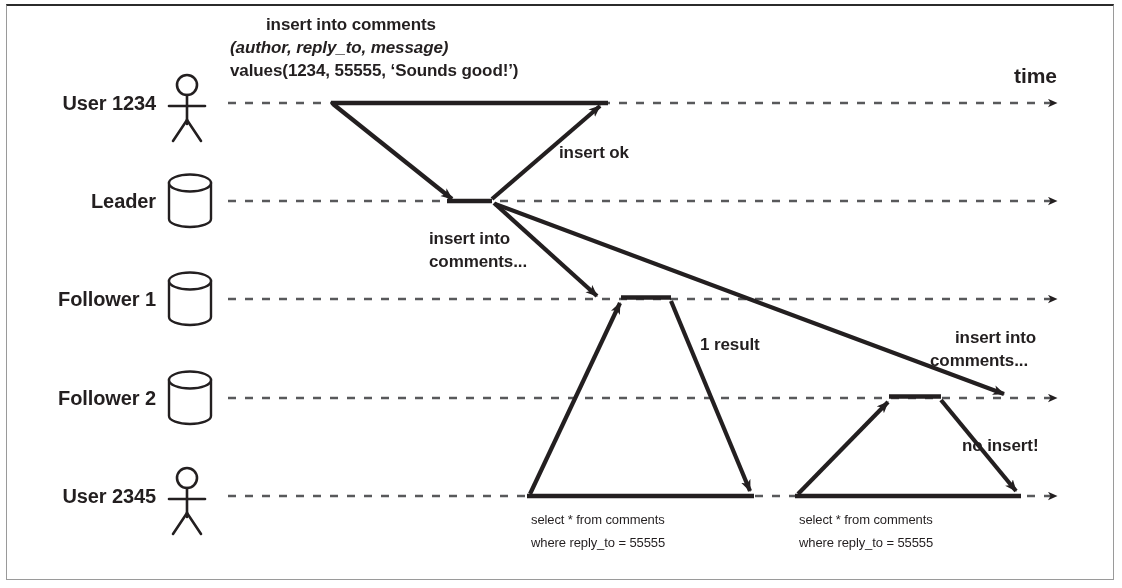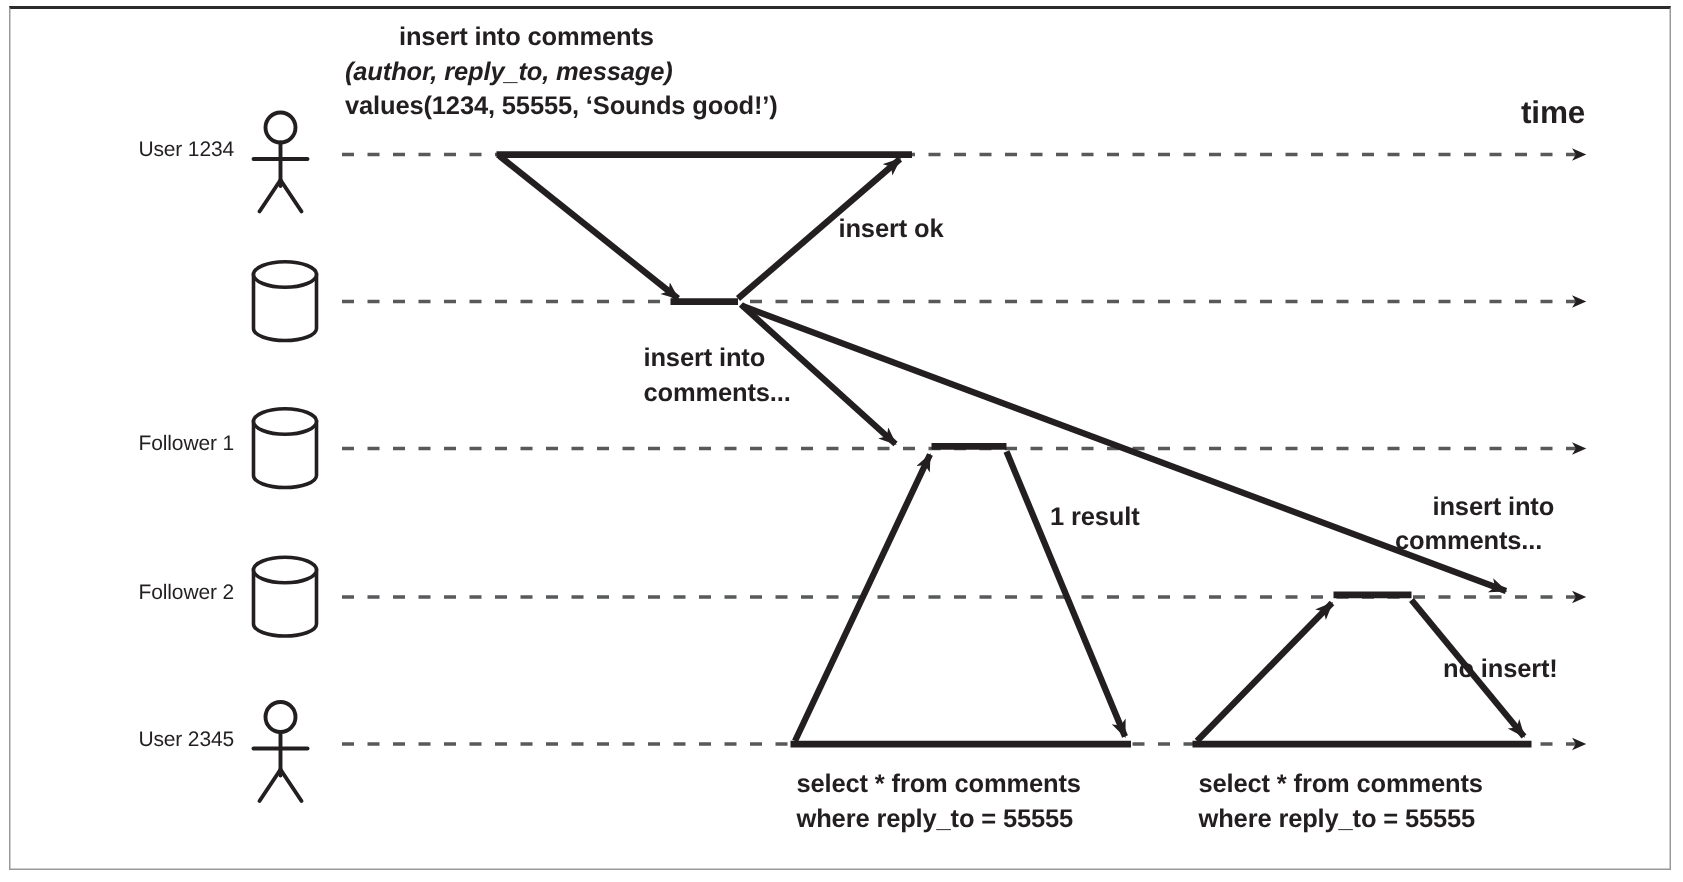--- a/index.html
+++ b/index.html
@@ -33,36 +33,36 @@
 
   .lbl{
     position:absolute;
     color:#231f20;
     white-space:pre;
     line-height:1.30;
     font-weight:600;
     letter-spacing:-0.1px;
   }
   .actor-label{
-    font-size:14px;
+    font-size:20px;
     text-align:right;
-    font-weight:400;
+    font-weight:700;
   }
   .msg-label{
     font-size:17px;
     font-weight:600;
   }
   .time-label{
     font-size:21px;
     font-weight:600;
     text-align:center;
   }
   .sql-label{
-    font-size:17px;
-    font-weight:700;
+    font-size:13px;
+    font-weight:400;
   }
 </style>
 </head>
 <body>
 
 <div id="stage">
 
   <div id="frame"></div>
 
   <svg id="canvas" viewBox="0 0 1122 588">
@@ -138,20 +138,21 @@
       <circle cx="187" cy="478" r="10"></circle>
       <line x1="187" y1="488" x2="187" y2="517"></line>
       <line x1="169" y1="499" x2="205" y2="499"></line>
       <line x1="187" y1="513" x2="173" y2="534"></line>
       <line x1="187" y1="513" x2="201" y2="534"></line>
     </g>
   </svg>
 
   <div class="lbl actor-label" style="left:24px; top:90px; width:132px;">User 1234</div>
 
+  <div class="lbl actor-label" style="left:24px; top:188px; width:132px;">Leader</div>
 
   <div class="lbl actor-label" style="left:24px; top:286px; width:132px;">Follower 1</div>
 
   <div class="lbl actor-label" style="left:24px; top:385px; width:132px;">Follower 2</div>
 
   <div class="lbl actor-label" style="left:24px; top:483px; width:132px;">User 2345</div>
 
   <div class="lbl time-label" style="left:1014px; top:62px;">time</div>
 
   <div class="lbl msg-label" style="left:230px; top:14px;margin-left:36px;">insert into comments</div>

